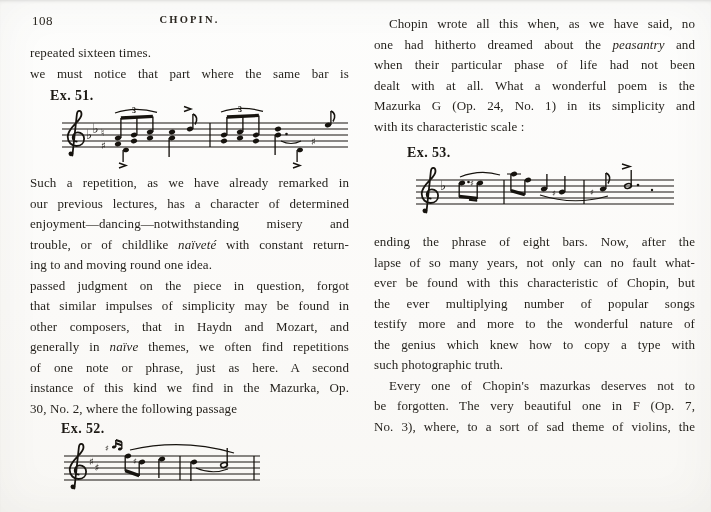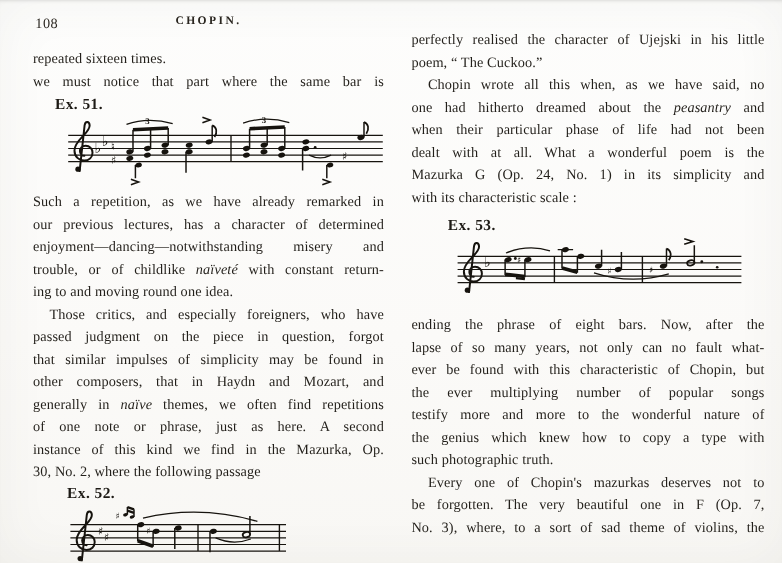--- a/index.html
+++ b/index.html
@@ -165,21 +165,20 @@
 
     <div class="para mts">
       <span class="ln">Such a repetition, as we have already remarked in</span>
       <span class="ln">our previous lectures, has a character of determined</span>
       <span class="ln">enjoyment—dancing—notwithstanding misery and</span>
       <span class="ln"><span>trouble, or of childlike </span><span class="it">naïveté</span><span> with constant return-</span></span>
       <span class="ln last">ing to and moving round one idea.</span>
     </div>
 
     <div class="para">
-      <span class="ln ind">Those critics, and especially foreigners, who have</span>
       <span class="ln">passed judgment on the piece in question, forgot</span>
       <span class="ln">that similar impulses of simplicity may be found in</span>
       <span class="ln">other composers, that in Haydn and Mozart, and</span>
       <span class="ln"><span>generally in </span><span class="it">naïve</span><span> themes, we often find repetitions</span></span>
       <span class="ln">of one note or phrase, just as here.  A second</span>
       <span class="ln">instance of this kind we find in the Mazurka, Op.</span>
       <span class="ln last">30, No. 2, where the following passage</span>
     </div>
 
     <figure class="music" id="ex52">
@@ -228,24 +227,20 @@
           <ellipse class="headopen" cx="162" cy="27" rx="3.4" ry="2.4" transform="rotate(-14 162 27)"></ellipse>
           <line class="stem" x1="165.2" y1="27" x2="165.2" y2="10"></line>
           <line class="bar" x1="192" y1="18" x2="192" y2="42"></line>
         </g>
       </svg>
     </figure>
   </section>
 
   <section class="page right">
 
-    <div class="para mt">
-      <span class="ln">perfectly realised the character of Ujejski in his little</span>
-      <span class="ln last">poem, “ The Cuckoo.”</span>
-    </div>
 
     <div class="para">
       <span class="ln ind">Chopin wrote all this when, as we have said, no</span>
       <span class="ln"><span>one had hitherto dreamed about the </span><span class="it">peasantry</span><span> and</span></span>
       <span class="ln">when their particular phase of life had not been</span>
       <span class="ln">dealt with at all.  What a wonderful poem is the</span>
       <span class="ln">Mazurka G (Op. 24, No. 1) in its simplicity and</span>
       <span class="ln last">with its characteristic scale :</span>
     </div>
 

